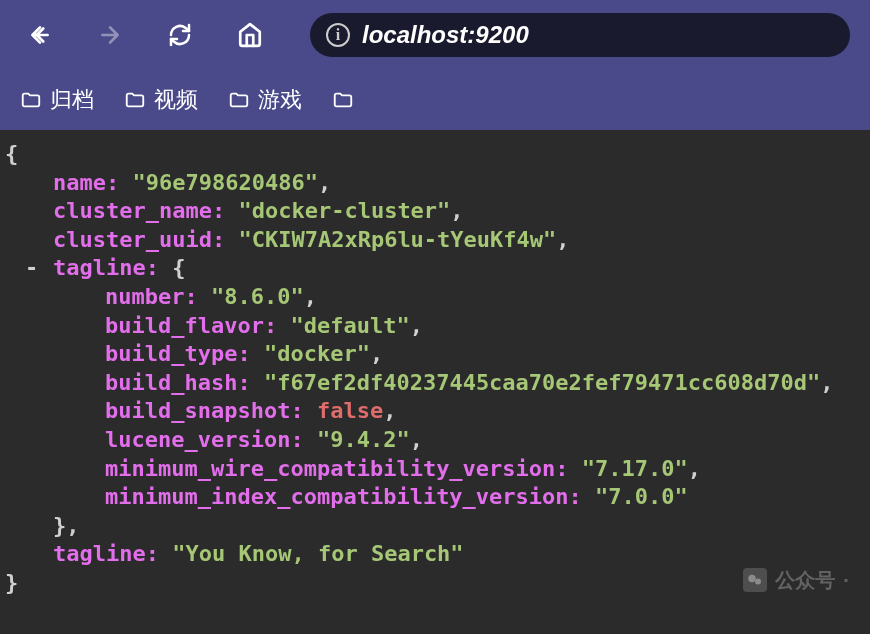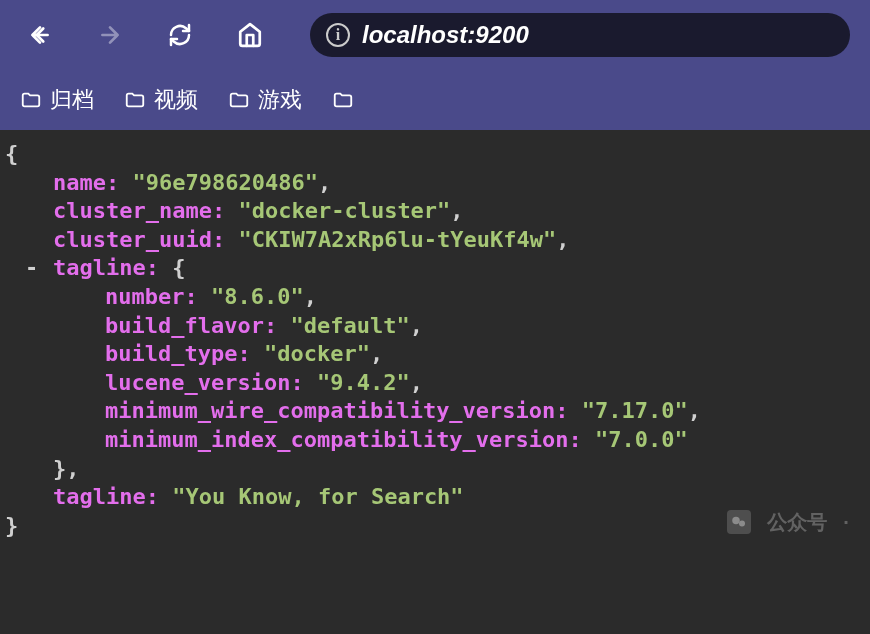--- a/index.html
+++ b/index.html
@@ -118,21 +118,21 @@
     .line {
       white-space: nowrap;
       overflow: hidden;
     }
     .watermark {
       position: absolute;
       right: 20px;
       bottom: 15px;
       display: flex;
       align-items: center;
-      gap: 16px;
+      gap: 8px;
       color: #888;
       font-size: 20px;
       font-family: -apple-system, BlinkMacSystemFont, sans-serif;
       opacity: 0.6;
     }
     .watermark-icon {
       width: 24px;
       height: 24px;
       background: #666;
       border-radius: 4px;
@@ -220,22 +220,24 @@
   <div class="line indent-1"><span class="key">cluster_uuid:</span> <span class="string">"CKIW7A2xRp6lu-tYeuKf4w"</span><span class="punct">,</span></div>
 
   <div class="line indent-1" style="position:relative;"><span class="collapse-marker">-</span><span class="key">tagline:</span> <span class="brace">{</span></div>
 
   <div class="line indent-2"><span class="key">number:</span> <span class="string">"8.6.0"</span><span class="punct">,</span></div>
 
   <div class="line indent-2"><span class="key">build_flavor:</span> <span class="string">"default"</span><span class="punct">,</span></div>
 
   <div class="line indent-2"><span class="key">build_type:</span> <span class="string">"docker"</span><span class="punct">,</span></div>
 
-
-
+  <div class="line indent-2"><span class="key">build_hash:</span> <span class="string">"f67ef2df40237445caa70e2fef79471cc608d70d"</span><span class="punct">,</span></div>
+
+
+  <div class="line indent-2"><span class="key">build_snapshot:</span> <span class="boolean">false</span><span class="punct">,</span></div>
 
   <div class="line indent-2"><span class="key">lucene_version:</span> <span class="string">"9.4.2"</span><span class="punct">,</span></div>
 
   <div class="line indent-2"><span class="key">minimum_wire_compatibility_version:</span> <span class="string">"7.17.0"</span><span class="punct">,</span></div>
 
   <div class="line indent-2"><span class="key">minimum_index_compatibility_version:</span> <span class="string">"7.0.0"</span></div>
 
   <div class="line indent-1"><span class="brace">}</span><span class="punct">,</span></div>
 
   <div class="line indent-1"><span class="key">tagline:</span> <span class="string">"You Know, for Search"</span></div>

